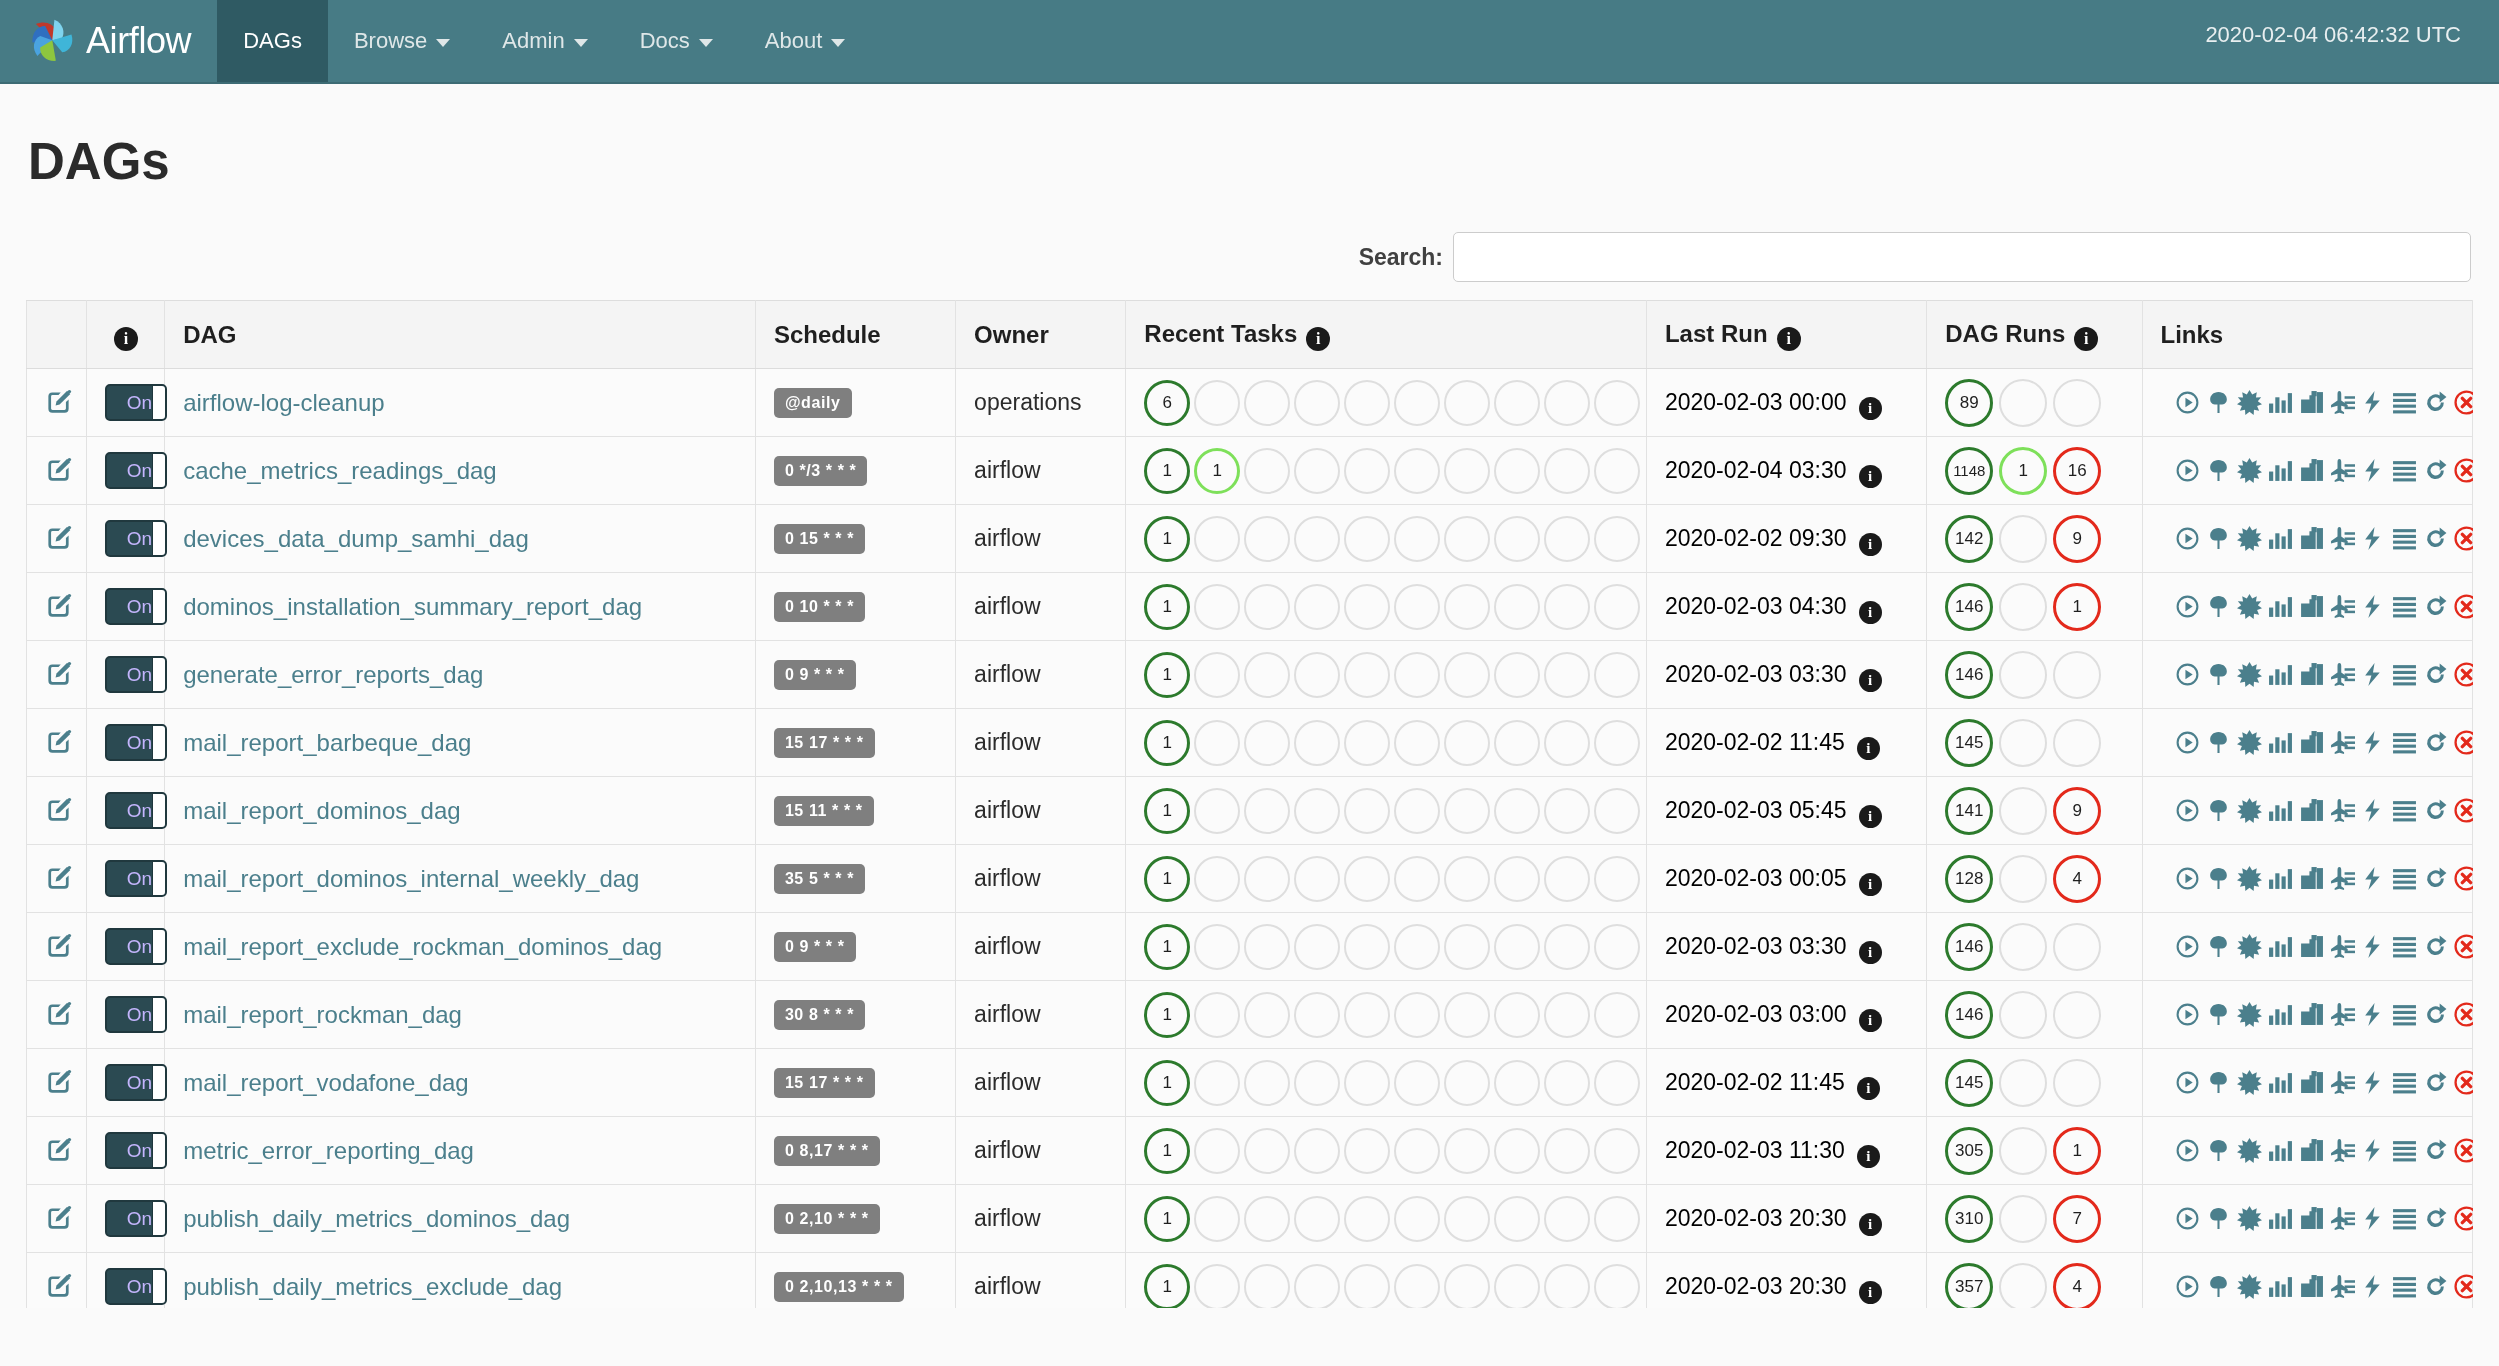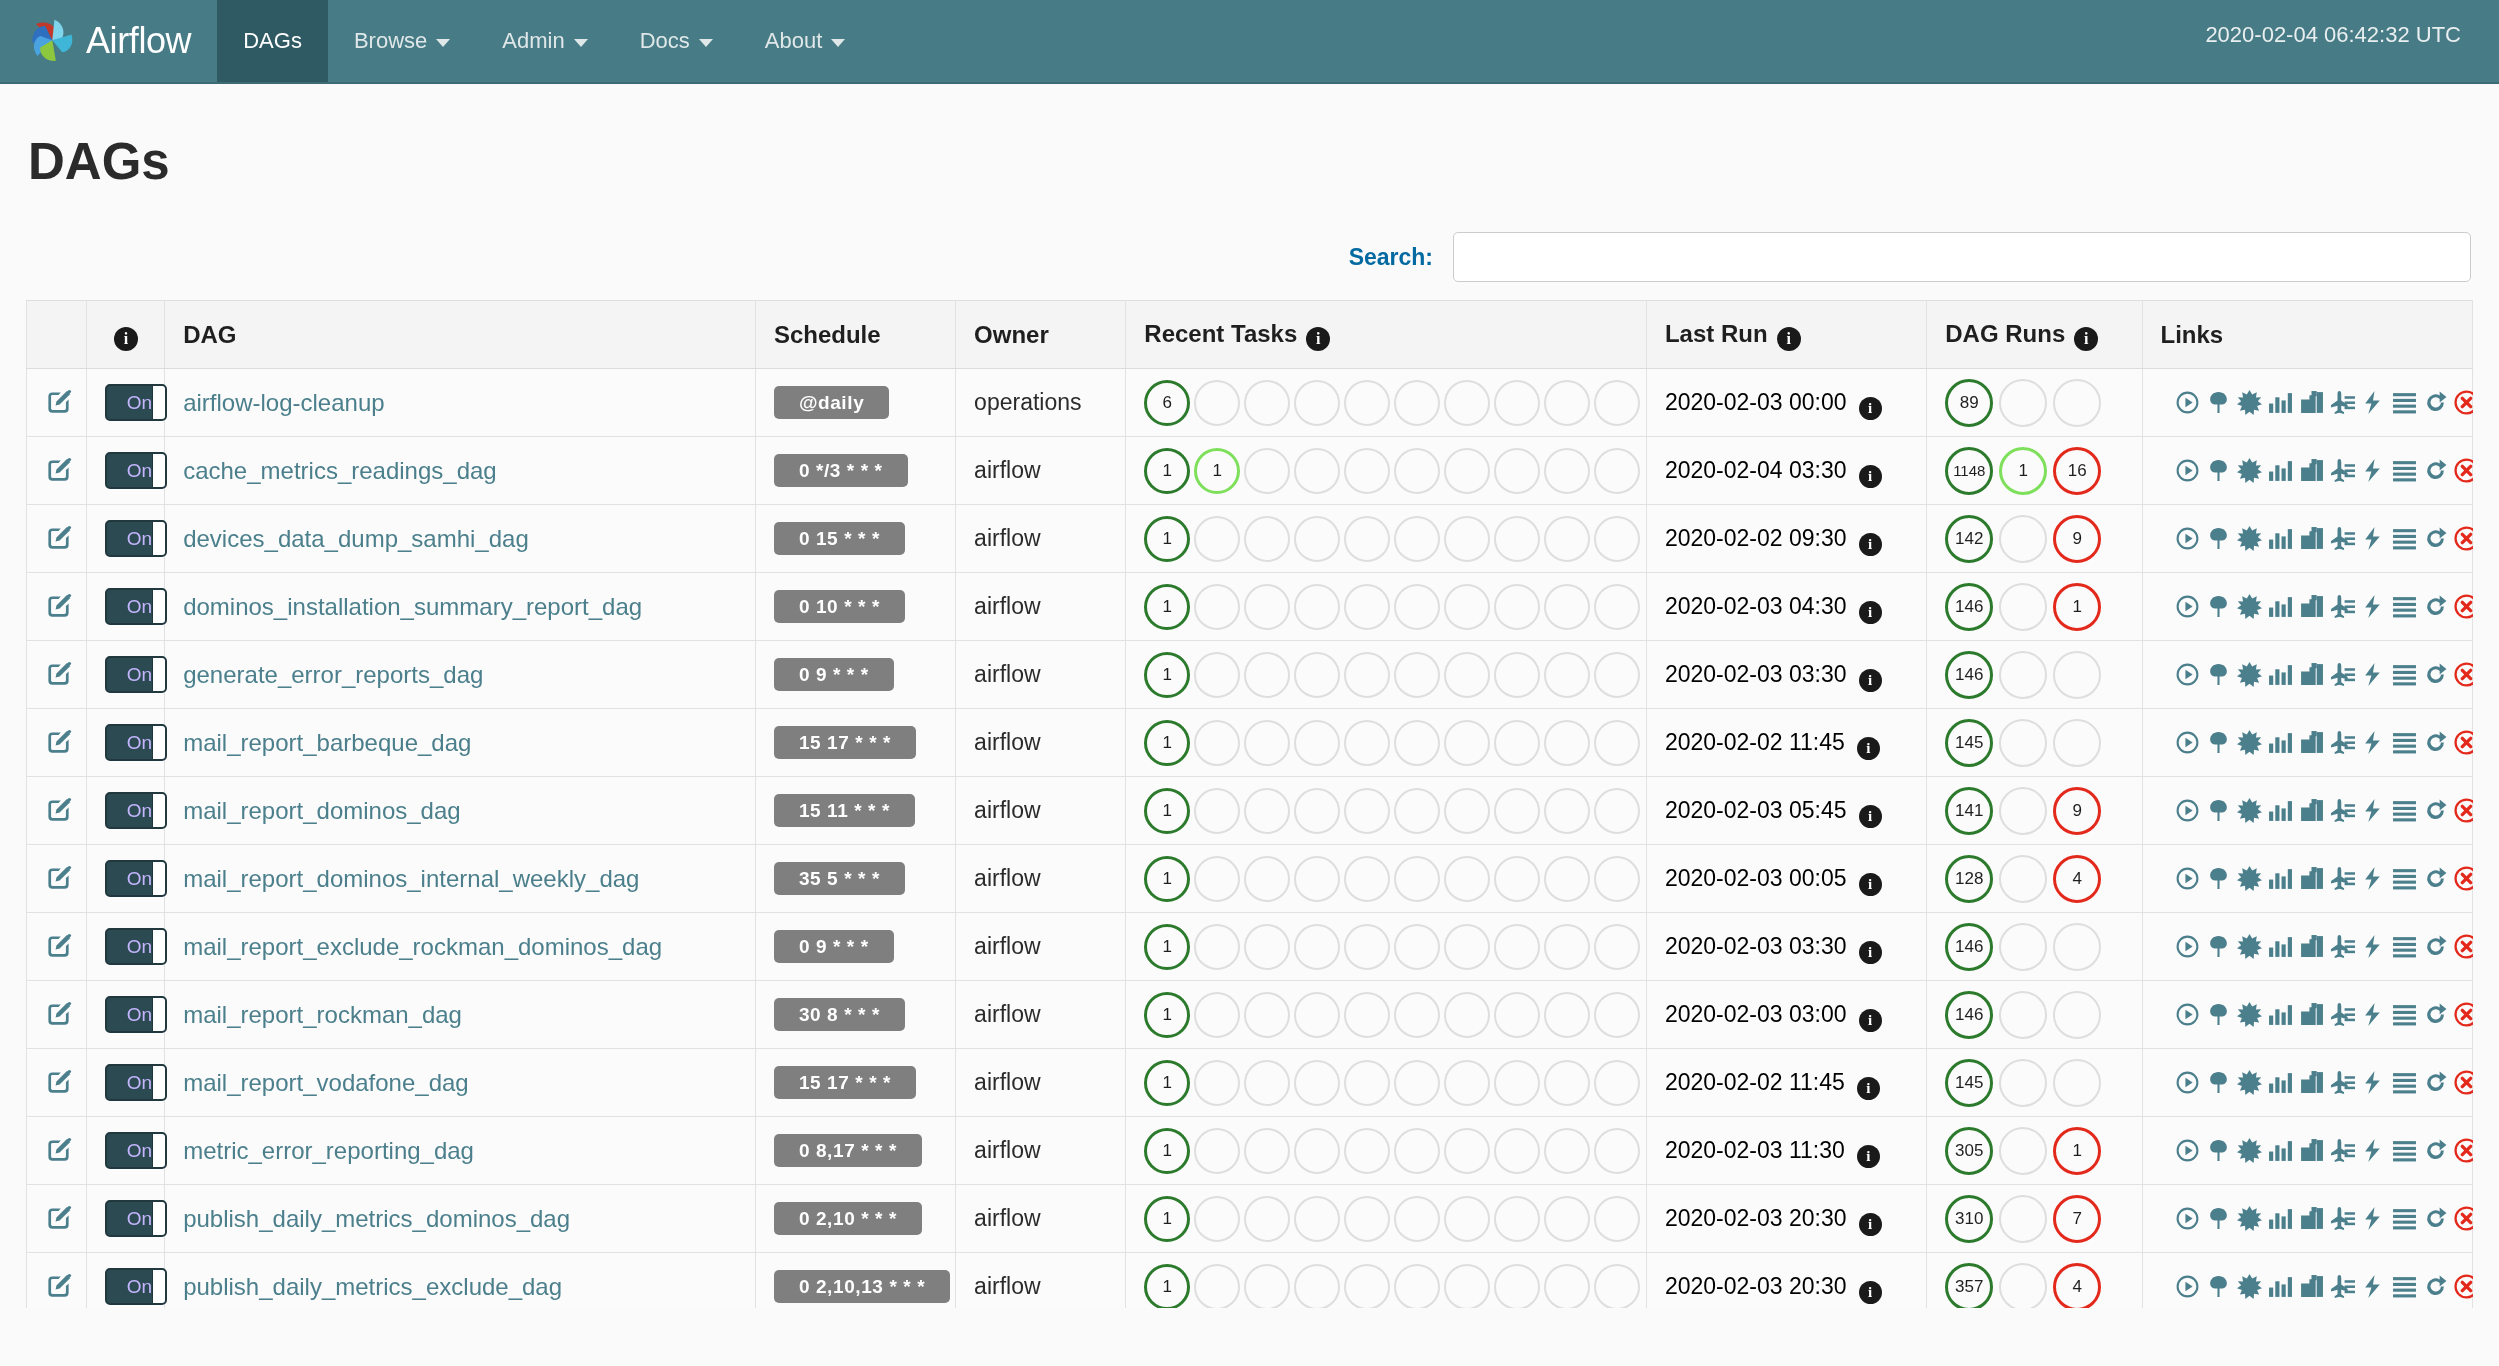--- a/index.html
+++ b/index.html
@@ -80,22 +80,22 @@
 
   .search-row {
     display: flex;
     justify-content: flex-end;
     align-items: center;
     margin-top: 42px;
     padding-right: 2px;
   }
   .search-label {
     font-size: 23px;
-    color: #0369a1;
-    margin-right: 20px;
+    color: #404040;
+    margin-right: 10px;
     font-weight: bold;
   }
   .search-input {
     width: 1018px;
     height: 50px;
     border: 1px solid #cccccc;
     border-radius: 5px;
     background: #ffffff;
     font-size: 21px;
     padding: 0 14px;
@@ -208,24 +208,24 @@
     font-size: 24px;
     text-decoration: none;
     cursor: pointer;
   }
 
   
   .sched-badge {
     display: inline-block;
     background: #7f7f7f;
     color: #ffffff;
-    font-size: 19px;
+    font-size: 16px;
     font-weight: bold;
     border-radius: 5px;
-    padding: 7px 25px;
+    padding: 7px 11px;
     letter-spacing: 0.6px;
     white-space: nowrap;
     line-height: 1;
   }
 
   
   .lastrun-link {
     color: #000000;
     font-size: 23px;
     text-decoration: none;

